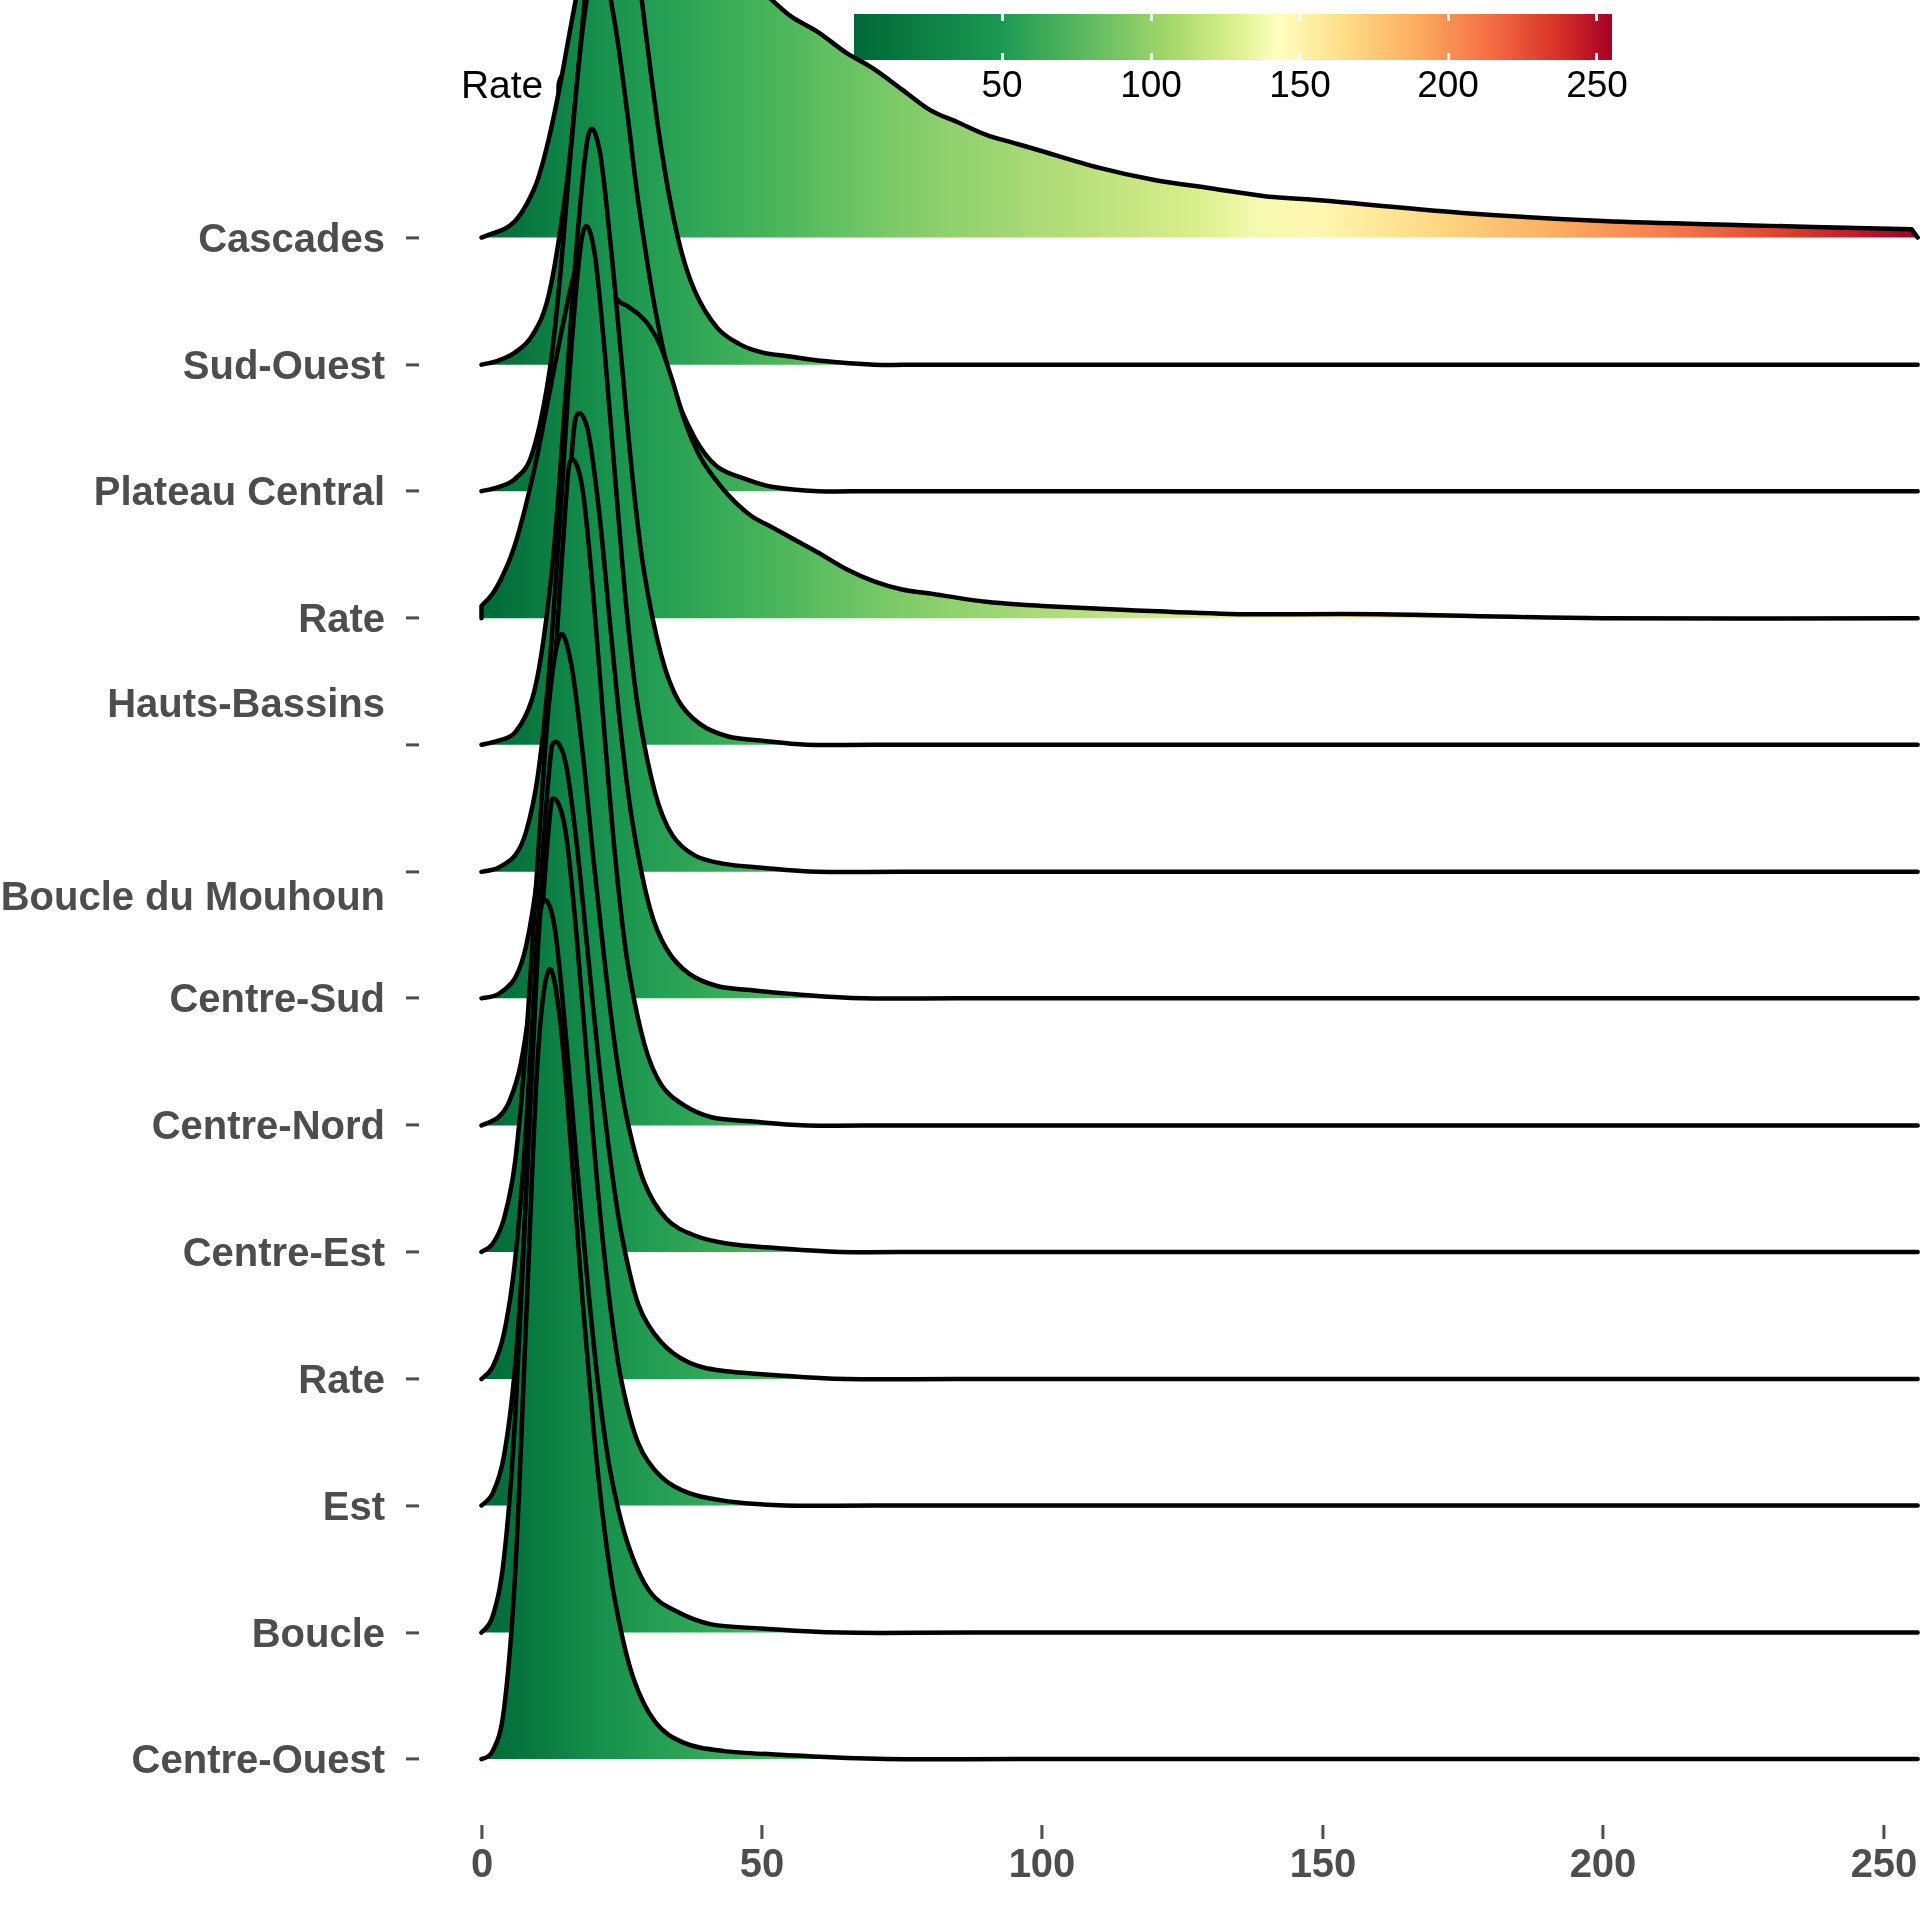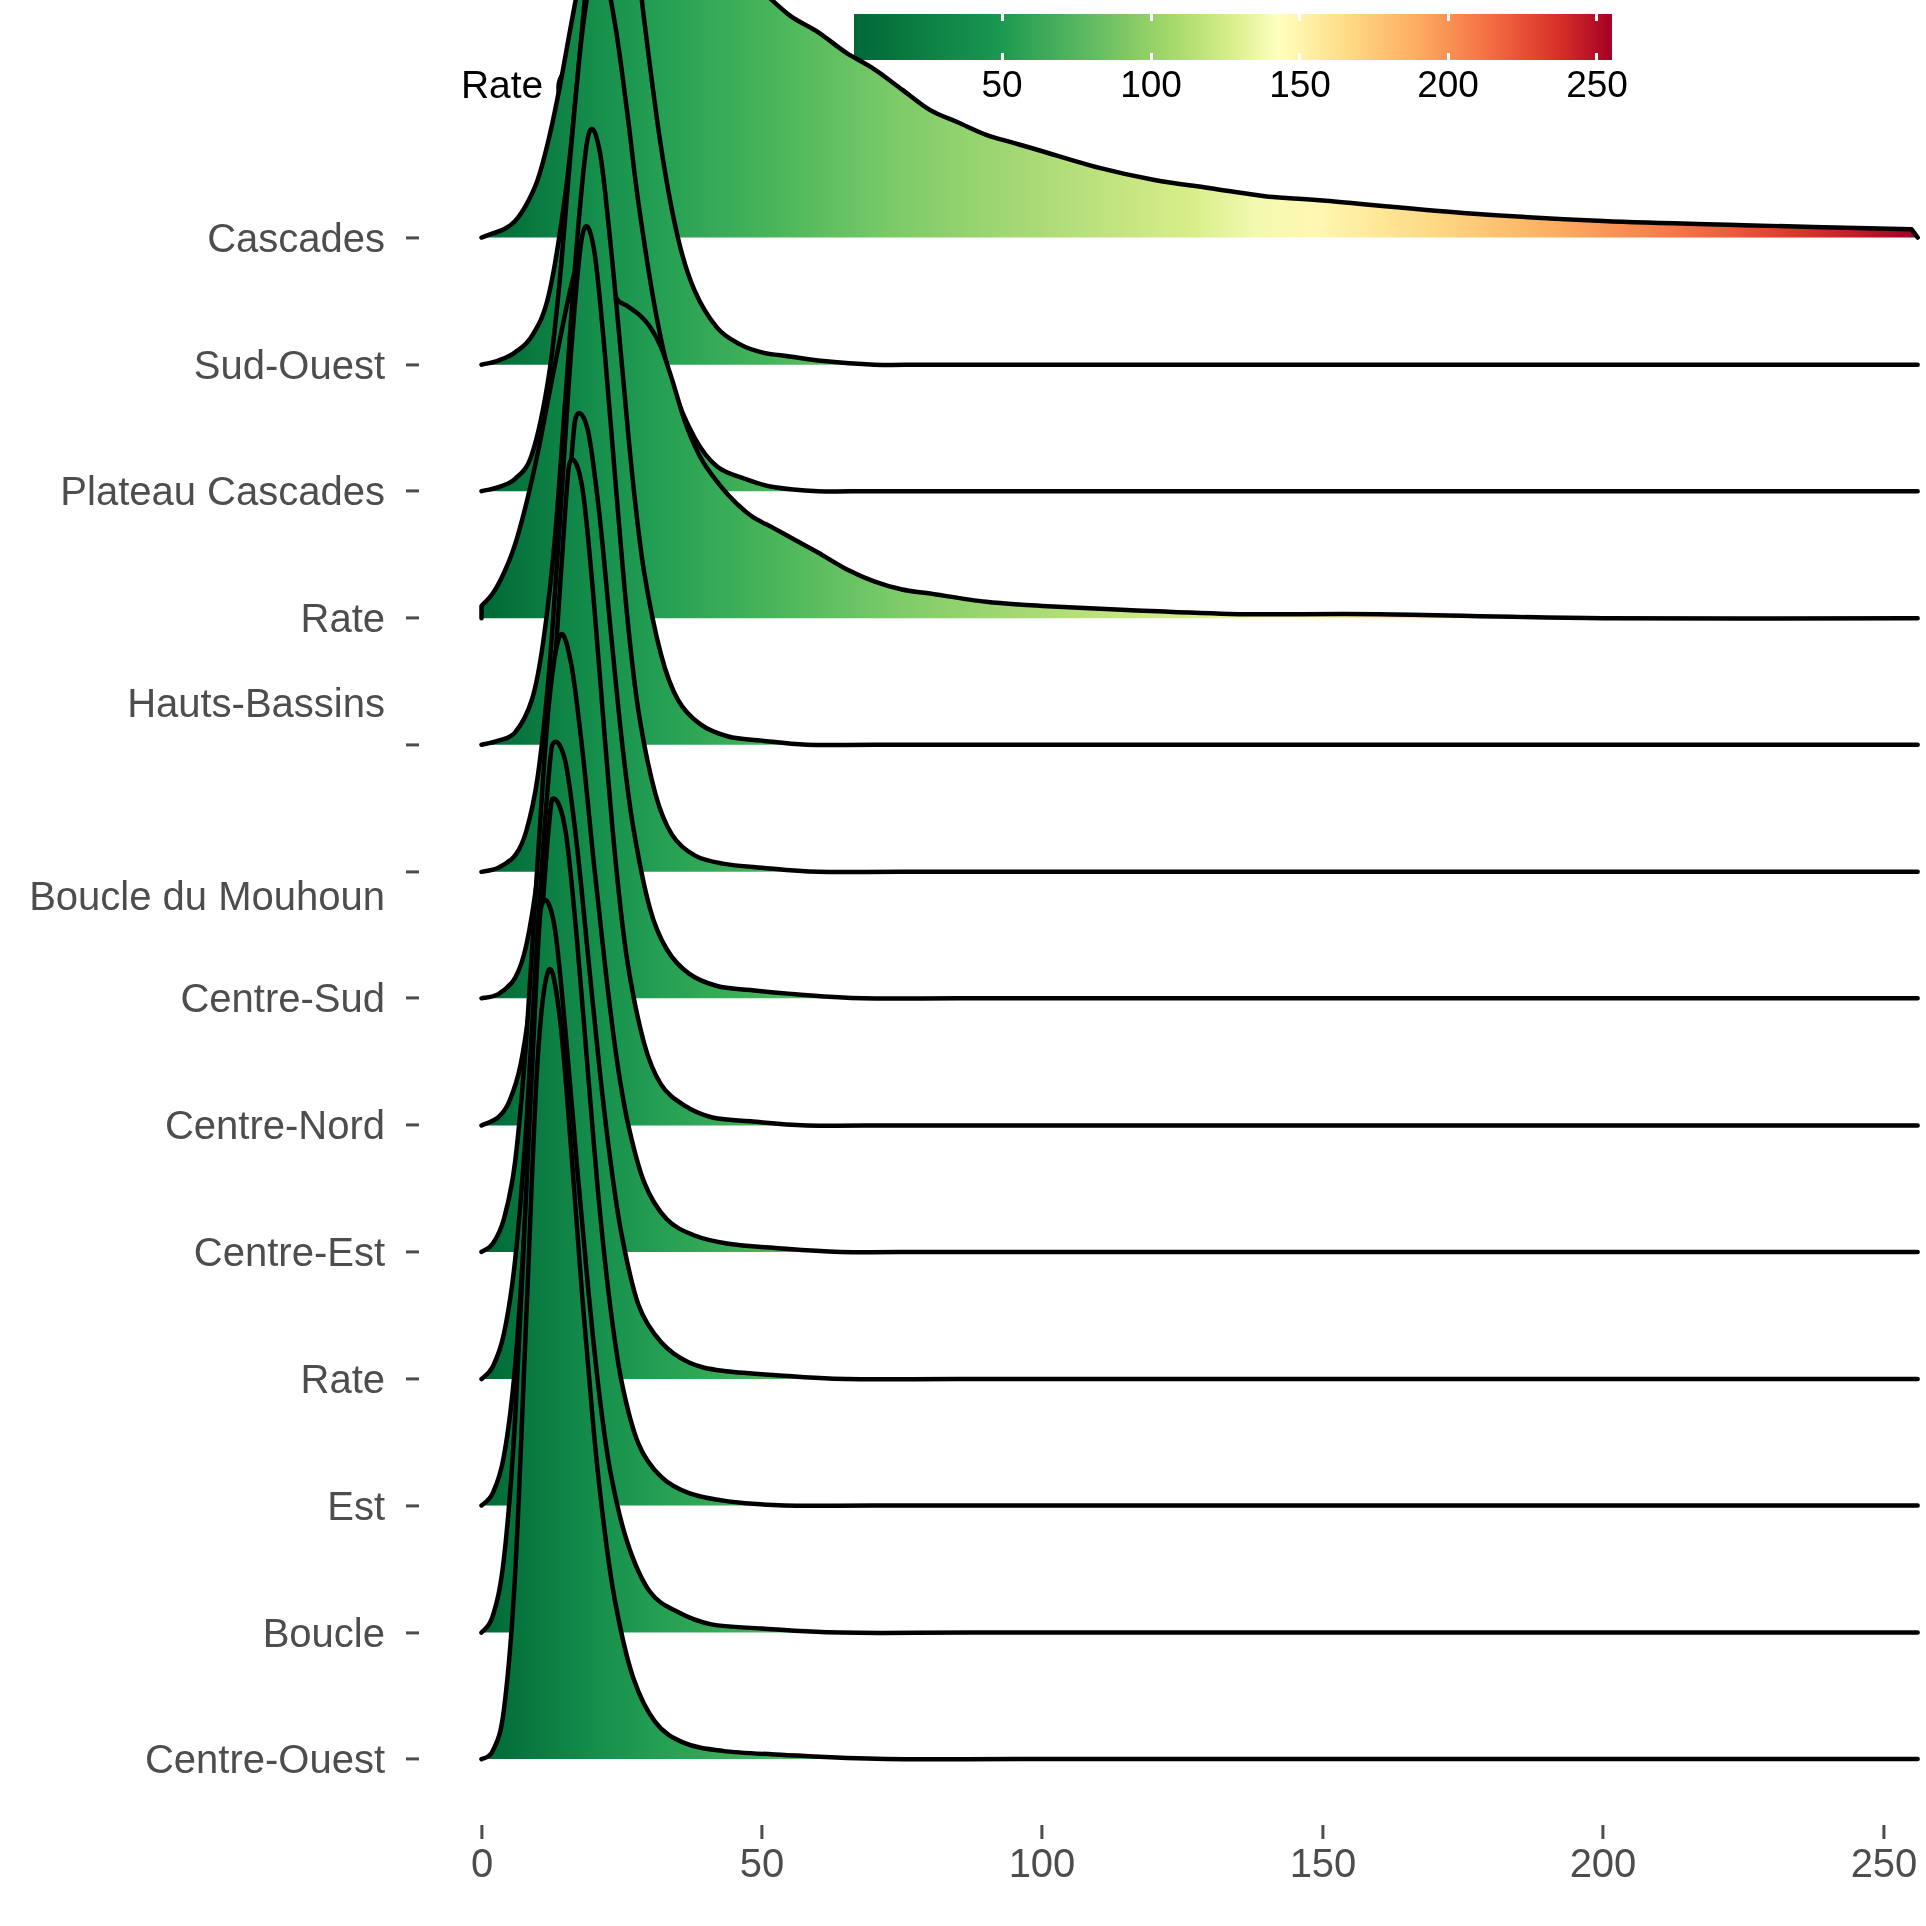--- a/index.html
+++ b/index.html
@@ -75,21 +75,21 @@
     font-size: 37px;
     color: #000000;
     transform: translateX(-50%);
     white-space: nowrap;
   }
 
   
   #plot {
     position: absolute;
     left: 0; top: 0;
-    width: 1926px; height: 1918px;
+    width: 1926px; height: 1918px; font-weight: bold;
   }
   #ridge-svg {
     position: absolute;
     left: 0; top: 0;
   }
 
   
   .ylabel {
     position: absolute;
     right: 1541px; 
@@ -539,21 +539,21 @@
           <path d="M 750 2543 L 750.0 2543.0 C 752.9 2538.7 761.6 2536.6 767.5 2517.4 C 773.3 2498.2 779.1 2479.0 784.9 2427.8 C 790.8 2376.6 796.6 2306.2 802.4 2210.2 C 808.2 2114.2 814.1 1972.3 819.9 1851.8 C 825.7 1731.3 833.0 1561.7 837.4 1487.0 C 841.7 1412.3 841.7 1411.3 846.1 1403.8 C 850.5 1396.3 857.7 1408.1 863.6 1442.2 C 869.4 1476.3 875.2 1546.7 881.0 1608.6 C 886.9 1670.5 892.7 1747.3 898.5 1813.4 C 904.3 1879.5 910.2 1945.7 916.0 2005.4 C 921.8 2065.1 927.6 2123.8 933.5 2171.8 C 939.3 2219.8 943.6 2255.0 950.9 2293.4 C 958.2 2331.8 966.9 2371.3 977.1 2402.2 C 987.3 2433.1 999.0 2460.9 1012.1 2479.0 C 1025.2 2497.1 1039.7 2502.5 1055.8 2511.0 C 1071.8 2519.5 1086.3 2525.9 1108.2 2530.2 C 1130.0 2534.5 1153.3 2534.5 1186.8 2536.6 C 1220.3 2538.7 1253.8 2541.9 1309.1 2543.0 C 1364.4 2544.1 1422.7 2543.0 1518.8 2543.0 C 1614.9 2543.0 1642.5 2543.0 1885.7 2543.0 C 2128.8 2543.0 2795.7 2543.0 2977.7 2543.0 L 2987 2543" fill="none" stroke="#000000" stroke-width="7" stroke-linejoin="round" stroke-linecap="round"></path>
           <path d="M 750 2740 L 750.0 2740.0 C 752.9 2737.9 761.6 2740.0 767.5 2727.2 C 773.3 2714.4 779.1 2709.1 784.9 2663.2 C 790.8 2617.3 796.6 2554.4 802.4 2452.0 C 808.2 2349.6 814.1 2182.1 819.9 2048.8 C 825.7 1915.5 831.5 1741.6 837.4 1652.0 C 843.2 1562.4 849.0 1521.9 854.8 1511.2 C 860.7 1500.5 866.5 1541.1 872.3 1588.0 C 878.1 1634.9 884.0 1720.3 889.8 1792.8 C 895.6 1865.3 901.4 1950.7 907.2 2023.2 C 913.1 2095.7 918.9 2167.2 924.7 2228.0 C 930.5 2288.8 936.4 2342.1 942.2 2388.0 C 948.0 2433.9 952.4 2465.9 959.7 2503.2 C 966.9 2540.5 975.7 2582.1 985.9 2612.0 C 996.1 2641.9 1007.7 2665.3 1020.8 2682.4 C 1033.9 2699.5 1047.0 2706.9 1064.5 2714.4 C 1082.0 2721.9 1099.4 2724.0 1125.6 2727.2 C 1151.9 2730.4 1179.5 2731.5 1221.7 2733.6 C 1264.0 2735.7 1312.0 2738.9 1379.0 2740.0 C 1446.0 2741.1 1495.5 2740.0 1623.6 2740.0 C 1751.7 2740.0 1922.1 2740.0 2147.8 2740.0 C 2373.4 2740.0 2839.4 2740.0 2977.7 2740.0 L 2987 2740 L 750 2740 Z" fill="url(#grad12)" stroke="none"></path>
           <path d="M 750 2740 L 750.0 2740.0 C 752.9 2737.9 761.6 2740.0 767.5 2727.2 C 773.3 2714.4 779.1 2709.1 784.9 2663.2 C 790.8 2617.3 796.6 2554.4 802.4 2452.0 C 808.2 2349.6 814.1 2182.1 819.9 2048.8 C 825.7 1915.5 831.5 1741.6 837.4 1652.0 C 843.2 1562.4 849.0 1521.9 854.8 1511.2 C 860.7 1500.5 866.5 1541.1 872.3 1588.0 C 878.1 1634.9 884.0 1720.3 889.8 1792.8 C 895.6 1865.3 901.4 1950.7 907.2 2023.2 C 913.1 2095.7 918.9 2167.2 924.7 2228.0 C 930.5 2288.8 936.4 2342.1 942.2 2388.0 C 948.0 2433.9 952.4 2465.9 959.7 2503.2 C 966.9 2540.5 975.7 2582.1 985.9 2612.0 C 996.1 2641.9 1007.7 2665.3 1020.8 2682.4 C 1033.9 2699.5 1047.0 2706.9 1064.5 2714.4 C 1082.0 2721.9 1099.4 2724.0 1125.6 2727.2 C 1151.9 2730.4 1179.5 2731.5 1221.7 2733.6 C 1264.0 2735.7 1312.0 2738.9 1379.0 2740.0 C 1446.0 2741.1 1495.5 2740.0 1623.6 2740.0 C 1751.7 2740.0 1922.1 2740.0 2147.8 2740.0 C 2373.4 2740.0 2839.4 2740.0 2977.7 2740.0 L 2987 2740" fill="none" stroke="#000000" stroke-width="7" stroke-linejoin="round" stroke-linecap="round"></path>
         </g>
     </svg>
     <div id="ylabels">
         <div class="ylabel" style="top: 238px;">Cascades</div>
         <div class="ytick" style="top: 238px;"></div>
         <div class="ylabel" style="top: 365px;">Sud-Ouest</div>
         <div class="ytick" style="top: 365px;"></div>
-        <div class="ylabel" style="top: 491px;">Plateau Cascades</div>
+        <div class="ylabel" style="top: 491px;">Plateau Central</div>
         <div class="ytick" style="top: 491px;"></div>
         <div class="ylabel" style="top: 618px;">Rate</div>
         <div class="ytick" style="top: 618px;"></div>
         <div class="ylabel" style="top: 703px;">Hauts-Bassins</div>
         <div class="ytick" style="top: 745px;"></div>
         <div class="ylabel" style="top: 896px;">Boucle du Mouhoun</div>
         <div class="ytick" style="top: 872px;"></div>
         <div class="ylabel" style="top: 998px;">Centre-Sud</div>
         <div class="ytick" style="top: 998px;"></div>
         <div class="ylabel" style="top: 1125px;">Centre-Nord</div>

